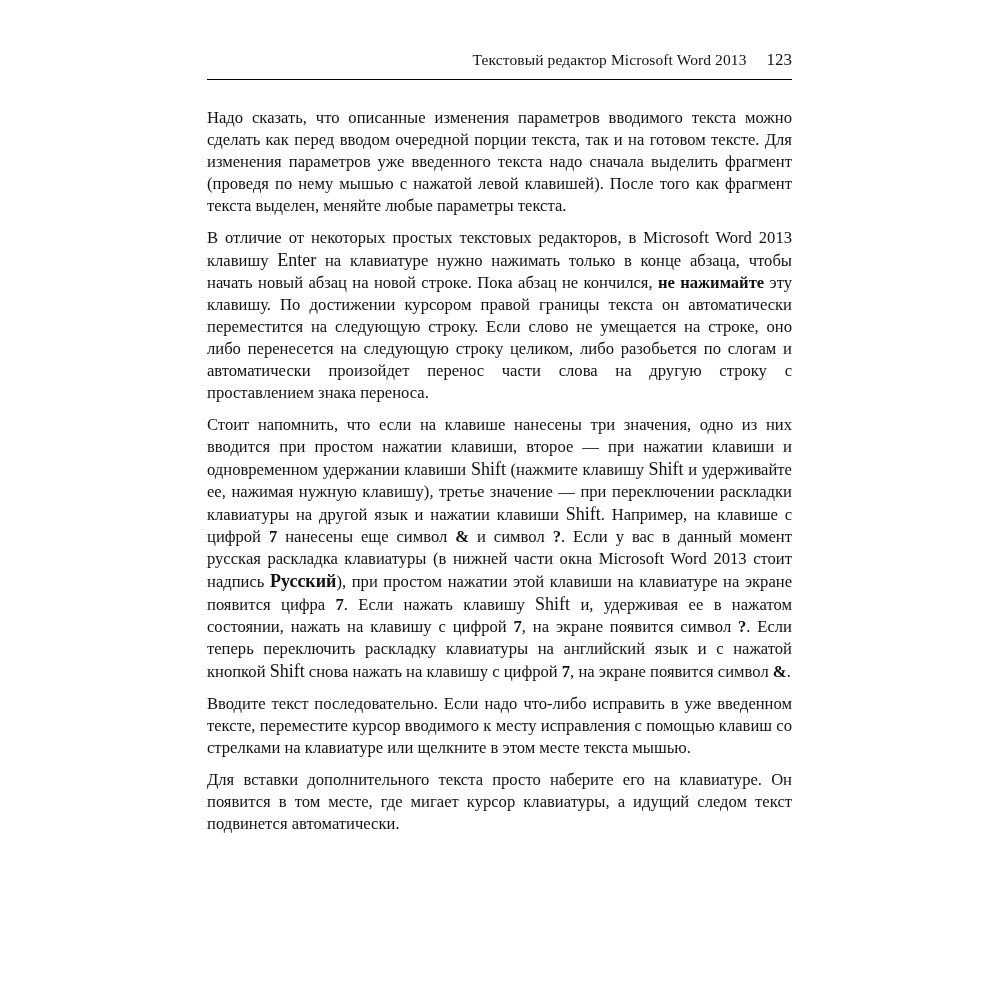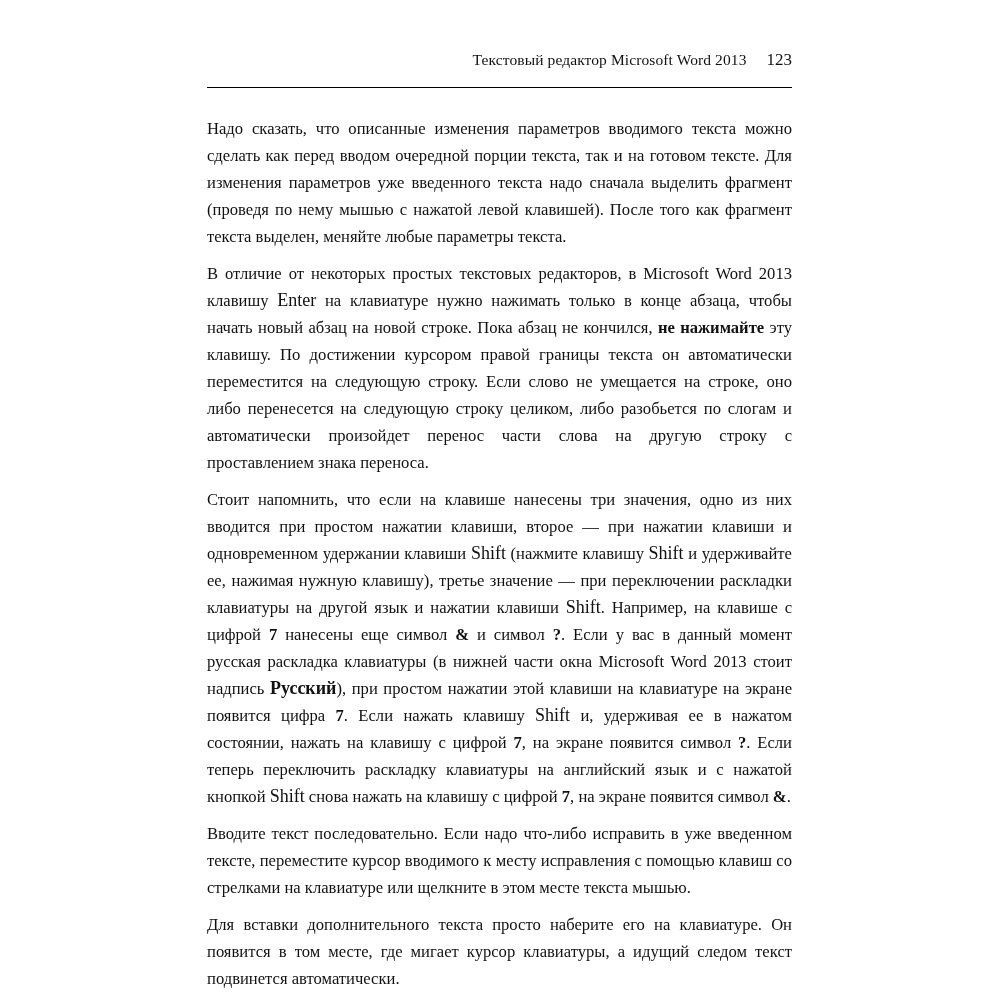--- a/index.html
+++ b/index.html
@@ -20,36 +20,36 @@
     position: absolute;
     left: 207px;
     top: 50px;
     width: 585px;
   }
   .running-head {
     display: flex;
     justify-content: flex-end;
     align-items: baseline;
     gap: 20px;
-    padding-bottom: 17px;
+    padding-bottom: 9px;
     border-bottom: 1.6px solid #000000;
     text-align: right;
   }
   .running-head .head-title {
     font-size: 15.5px;
     letter-spacing: 0.1px;
   }
   .running-head .page-number {
     font-size: 17px;
     font-weight: 400;
   }
   .body-text {
     margin-top: 27px;
     font-size: 16.6px;
-    line-height: 27px;
+    line-height: 22px;
     text-align: justify;
     text-justify: inter-word;
   }
   .body-text p {
     margin: 0 0 10px 0;
   }
   .body-text p:last-child {
     margin-bottom: 12px;
   }
   .run { }

